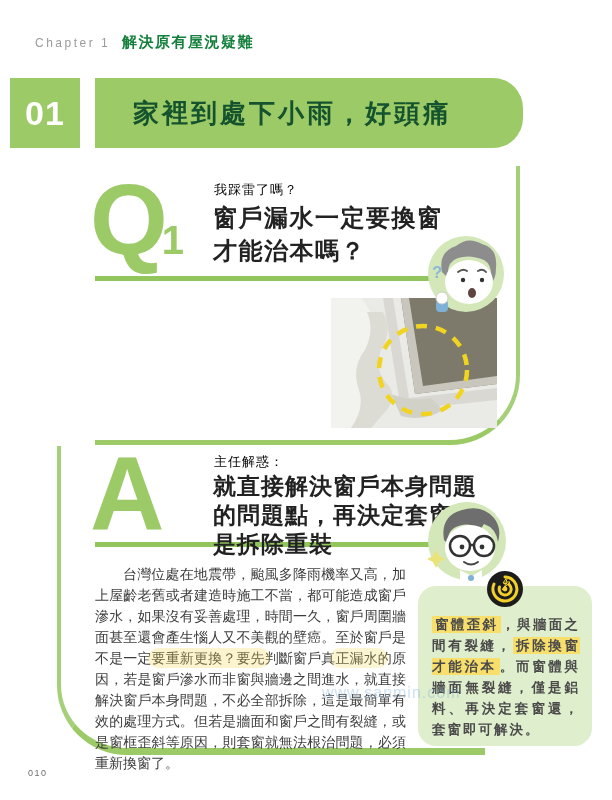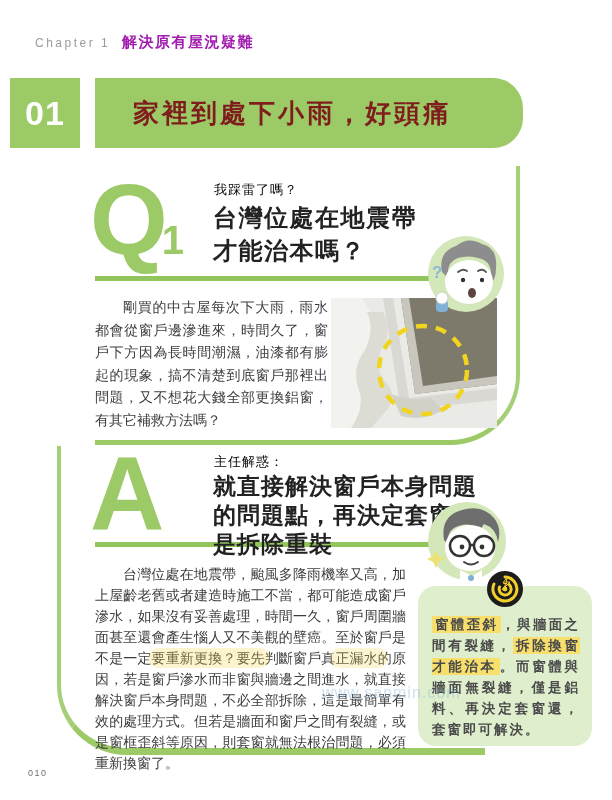--- a/index.html
+++ b/index.html
@@ -10,33 +10,33 @@
     margin:0 auto; overflow:hidden;
   }
 
   
   .hdr-chapter {
     position:absolute; left:35px; top:36px;
     font-size:12px; color:#9b9b9b; letter-spacing:2.5px;
   }
   .hdr-title {
     position:absolute; left:122px; top:33px;
-    font-size:15px; font-weight:bold; color:#a21caf; letter-spacing:1.5px;
+    font-size:15px; font-weight:bold; color:#15803d; letter-spacing:1.5px;
   }
 
   
   .banner-num {
     position:absolute; left:10px; top:78px; width:70px; height:70px;
     background:#9cca66; color:#ffffff; font-size:34px; font-weight:bold;
     display:flex; align-items:center; justify-content:center; letter-spacing:1px;
   }
   .banner-title {
     position:absolute; left:95px; top:78px; width:428px; height:70px;
     background:#9cca66; border-radius:0 30px 30px 0;
-    color:#7f1d1d; font-size:26px; font-weight:bold; letter-spacing:3px;
+    color:#14532d; font-size:26px; font-weight:bold; letter-spacing:3px;
     display:flex; align-items:center; padding-left:38px;
   }
 
   
   .frame-q {
     position:absolute; left:95px; top:166px; width:425px; height:279px;
     border-right:4px solid #a5cf78; border-bottom:5px solid #9cca66;
     border-bottom-right-radius:70px; z-index:1;
   }
   .frame-a {
@@ -137,41 +137,40 @@
   <div class="frame-a"></div>
   <div class="divider q"></div>
   <div class="divider a"></div>
 
   <div class="bigletter q">
     <span>Q</span>
       <span class="sub">1</span>
   </div>
   <div class="kicker q">我踩雷了嗎？</div>
   <div class="qa-title q">
-    <div>台灣位處在地震帶</div>
+    <div>窗戶漏水一定要換窗</div>
     <div>才能治本嗎？</div>
   </div>
 
   <div class="face worried">
     <svg width="80" height="84" viewBox="0 0 80 84">
       <circle cx="42" cy="42" r="38" fill="#d3e7b8"></circle>
       <path d="M18 40 Q14 20 32 14 Q44 4 58 12 Q74 16 72 36 Q72 48 66 52 Q70 34 60 28 Q46 22 34 26 Q22 30 24 46 Z" fill="#8d8d8d"></path>
       <ellipse cx="45" cy="50" rx="24" ry="22" fill="#ffffff"></ellipse>
       <path d="M34 40 q5 -4 9 -1" stroke="#555555" stroke-width="2" fill="none" stroke-linecap="round"></path>
       <path d="M54 39 q5 -3 8 1" stroke="#555555" stroke-width="2" fill="none" stroke-linecap="round"></path>
       <circle cx="39" cy="48" r="2.2" fill="#333333"></circle>
       <circle cx="58" cy="48" r="2.2" fill="#333333"></circle>
       <ellipse cx="48" cy="61" rx="4" ry="5" fill="#5d443e"></ellipse>
       <text x="8" y="46" font-size="17" font-weight="bold" fill="#8cb8d8">?</text>
       <rect x="12" y="68" width="12" height="12" rx="4" fill="#7fb0d6"></rect>
       <circle cx="18" cy="66" r="6" fill="#ffffff" stroke="#cccccc"></circle>
     </svg>
   </div>
 
-  <div class="para q">剛買的中古屋每次下大雨，雨水都會從窗戶邊滲進來，時間久了，窗戶下方因為長時間潮濕，油漆都有膨起的現象，搞不清楚到底窗戶那裡出問題，又不想花大錢全部更換鋁窗，有其它補救方法嗎？</div>
 
   <div class="photo">
     <svg width="166" height="130" viewBox="0 0 166 130">
       <rect width="166" height="130" fill="#eaeae6"></rect>
       <polygon points="70,0 166,0 166,86 84,96" fill="#7d7a6c"></polygon>
       <polygon points="70,0 84,96 166,86 166,78 92,88 78,0" fill="#c9c7bd"></polygon>
       <polygon points="62,0 78,100 166,90 166,102 70,112 52,0" fill="#d9d8d2"></polygon>
       <path d="M30 0 Q48 20 38 42 Q30 64 48 80 Q60 96 44 112 L30 130 L0 130 L0 0 Z" fill="#f2f2ee"></path>
       <path d="M52 14 Q62 34 50 52 Q42 72 58 88 Q66 100 54 114 L40 130 L20 130 Q34 110 28 92 Q20 70 34 52 Q44 32 36 14 Z" fill="#dcdbd4"></path>
       <path d="M60 96 Q80 104 100 100 L112 112 Q92 124 70 118 Z" fill="#d2d1c8"></path>

